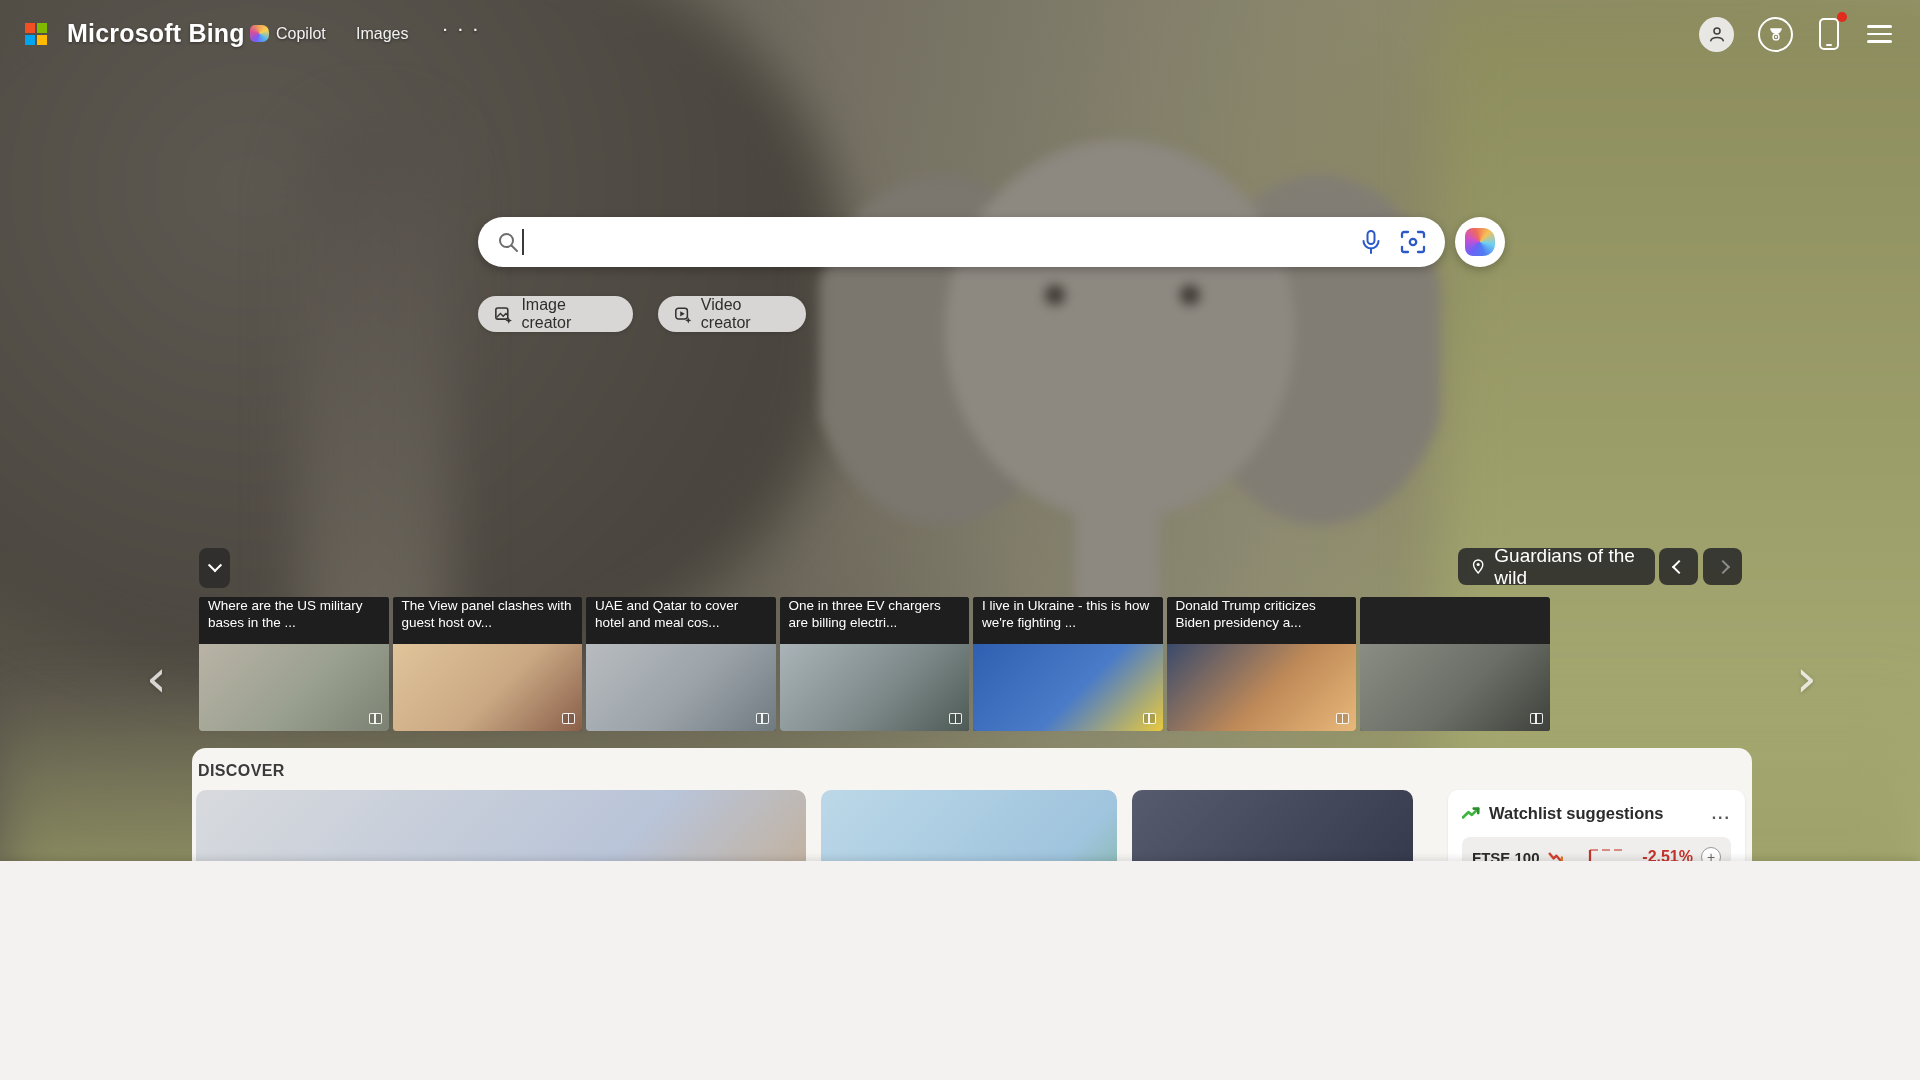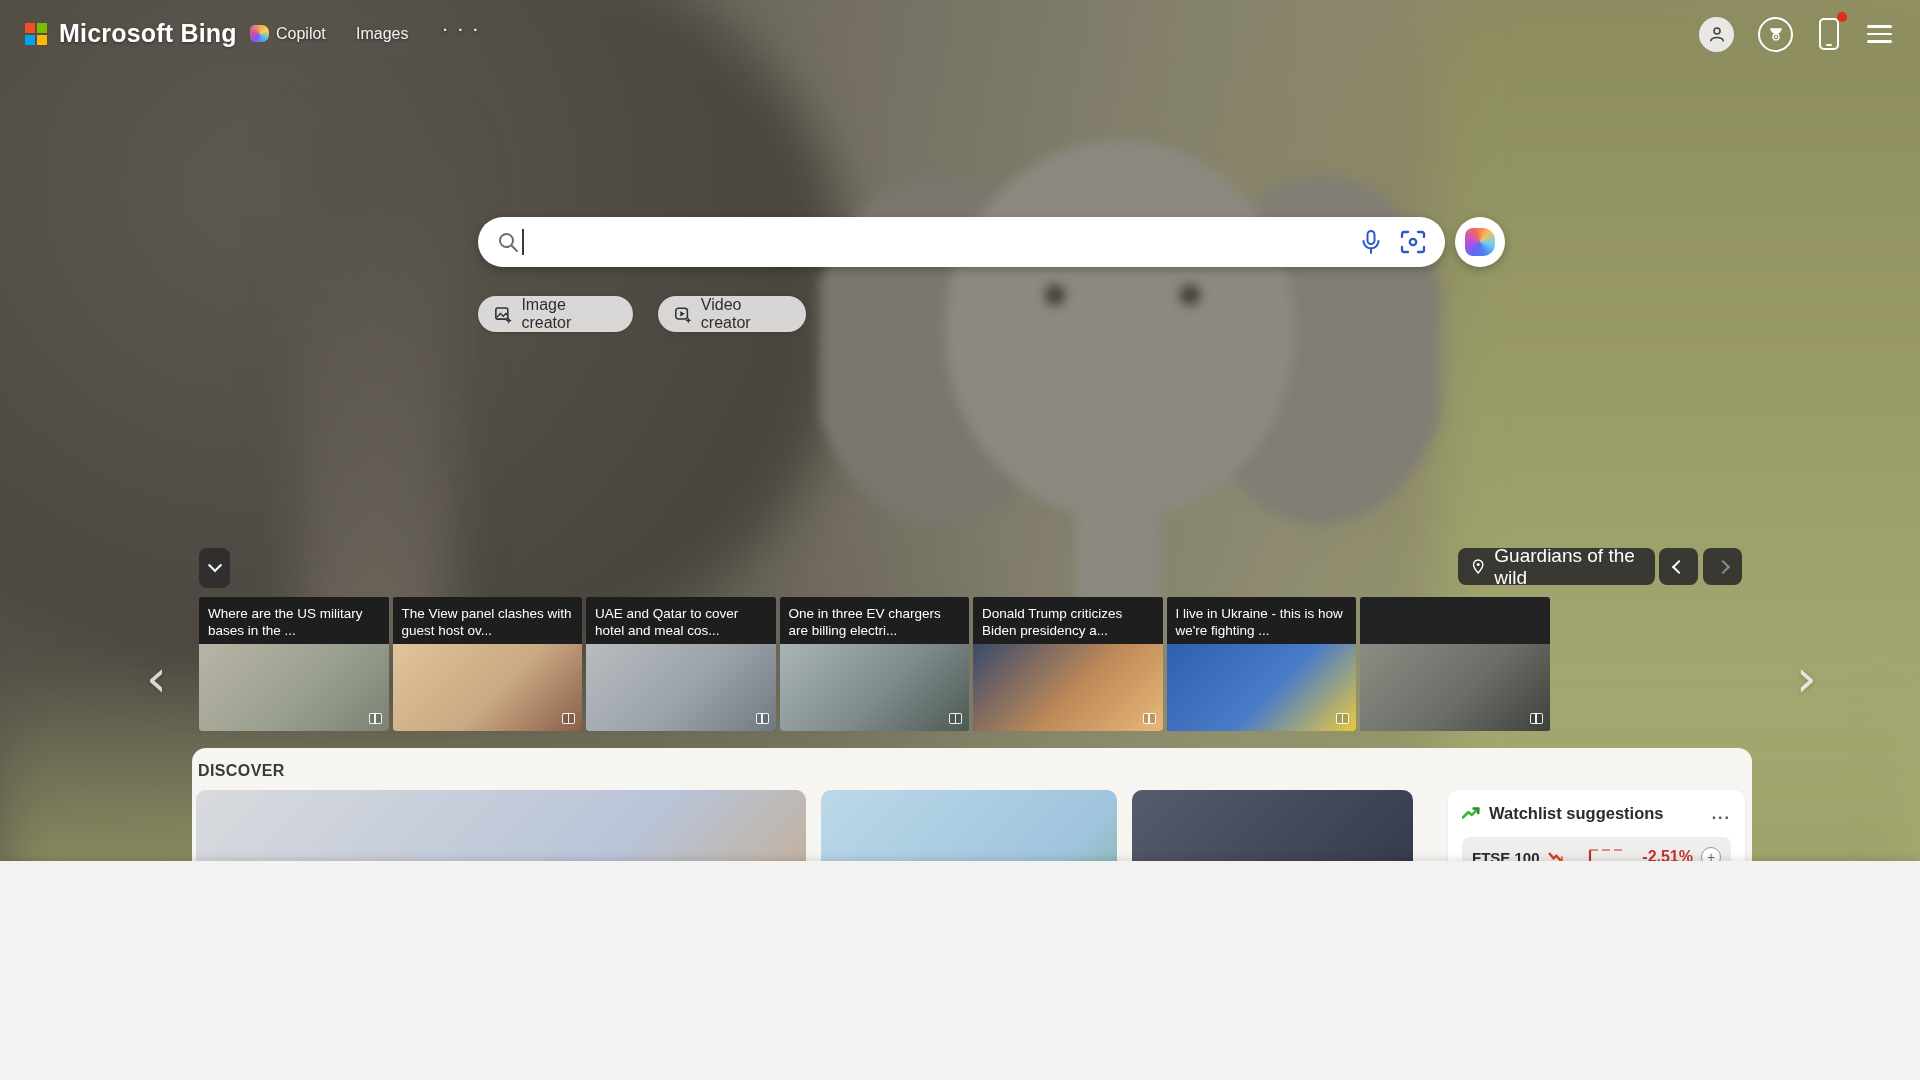--- a/index.html
+++ b/index.html
@@ -19,21 +19,21 @@
   .adult-trunk { left:300px; top:120px; width:150px; height:560px; border-radius:70px;
       background:linear-gradient(#55504a, #6b655b); }
   .grass-right { right:-80px; top:0; width:560px; height:1080px;
       background:linear-gradient(180deg, #8c8c5e, #a2a56e 60%, #b0b478); }
   .grass-bottom { left:0; bottom:140px; width:1920px; height:260px;
       background:linear-gradient(180deg, rgba(148,150,92,0), #9a9d66); }
   .baby { position:absolute; left:820px; top:80px; width:620px; height:600px; filter:blur(6px); }
 
   
   .topbar { position:absolute; left:0; top:0; width:1920px; height:66px; display:flex; align-items:center; }
-  .brand { position:absolute; left:25px; top:19px; display:flex; align-items:center; gap:12px; }
+  .brand { position:absolute; left:25px; top:19px; display:flex; align-items:center; gap:20px; }
   .ms-squares { display:grid; grid-template-columns:10px 10px; grid-template-rows:10px 10px; gap:2px; }
   .ms-squares i { display:block; }
   .brand-text { color:#fff; font-size:25px; font-weight:700; letter-spacing:.2px; text-shadow:0 1px 3px rgba(0,0,0,.4); }
   .nav-link { position:absolute; top:25px; color:#f2f2f2; font-size:16px; text-shadow:0 1px 3px rgba(0,0,0,.5); cursor:pointer; display:flex; gap:7px; }
   .copilot-mini { width:19px; height:17px; border-radius:5px 7px 7px 5px;
       background:conic-gradient(from 210deg, #7a5af5, #d64f9a, #f2a254, #f8d254, #4fb3f2, #7a5af5); }
   .nav-dots { letter-spacing:3px; font-weight:700; font-size:15px; }
   .top-icons { position:absolute; top:16px; right:28px; display:flex; align-items:center; gap:24px; }
   .avatar-circle { width:35px; height:35px; border-radius:50%; background:#e9e7e3; display:flex; align-items:center; justify-content:center; }
   .rewards-circle { width:35px; height:35px; border-radius:50%; border:2px solid #fff; display:flex; align-items:center; justify-content:center; }
@@ -76,21 +76,21 @@
   .mini-nav { position:absolute; top:548px; width:39px; height:37px; border-radius:8px; background:rgba(42,42,42,.88);
       display:flex; align-items:center; justify-content:center; cursor:pointer; }
   .mini-prev { left:1659px; }
   .mini-next { left:1703px; }
   .mini-next .chev { border-color:#8d8d8d; }
 
   
   .cards-row { position:absolute; left:199px; top:597px; display:flex; gap:4px; }
   .news-card { width:189.5px; height:134px; border-radius:3px; overflow:hidden; position:relative; cursor:pointer; background:#222; }
   .news-title { height:47px; background:rgba(30,30,30,.93); color:#fff; font-size:13.5px; line-height:1.28;
-      padding:8px 9px 0 9px; white-space:normal; }
+      padding:0 9px 0 9px; white-space:normal; }
   .news-img { position:absolute; left:0; top:47px; width:100%; height:87px; }
   .read-icon { position:absolute; right:7px; bottom:7px; width:13px; height:11px; border:1.6px solid rgba(255,255,255,.9);
       border-radius:2px; background:rgba(0,0,0,.15); }
   .read-icon::after { content:""; position:absolute; left:4.5px; top:-1px; width:1.6px; height:11px; background:rgba(255,255,255,.9); }
   .big-arrow { position:absolute; top:652px; font-size:52px; color:rgba(255,255,253,.78); cursor:pointer;
       font-family:"DejaVu Sans", sans-serif; line-height:1; text-shadow:0 1px 4px rgba(0,0,0,.2); }
   .big-prev { left:146px; } .big-next { left:1796px; }
 
   
   .discover-panel { position:absolute; left:192px; top:748px; width:1560px; height:332px; background:#f7f5f2; border-radius:14px 14px 0 0; }
@@ -255,27 +255,27 @@
       <div class="news-title">UAE and Qatar to cover hotel and meal cos...</div>
       <div class="news-img" style="background: linear-gradient(135deg, rgb(184, 188, 192) 0%, rgb(154, 162, 168) 55%, rgb(111, 122, 128) 100%);"></div>
       <span class="read-icon"></span>
     </div>
     <div class="news-card">
       <div class="news-title">One in three EV chargers are billing electri...</div>
       <div class="news-img" style="background: linear-gradient(135deg, rgb(170, 180, 184) 0%, rgb(126, 138, 138) 55%, rgb(78, 90, 85) 100%);"></div>
       <span class="read-icon"></span>
     </div>
     <div class="news-card">
+      <div class="news-title">I live in Ukraine - this is how we're fighting ...</div>
+      <div class="news-img" style="background: linear-gradient(135deg, rgb(47, 95, 176) 0%, rgb(74, 123, 200) 55%, rgb(232, 201, 63) 100%);"></div>
+      <span class="read-icon"></span>
+    </div>
+    <div class="news-card">
       <div class="news-title">Donald Trump criticizes Biden presidency a...</div>
       <div class="news-img" style="background: linear-gradient(135deg, rgb(58, 74, 107) 0%, rgb(192, 138, 88) 55%, rgb(232, 184, 122) 100%);"></div>
-      <span class="read-icon"></span>
-    </div>
-    <div class="news-card">
-      <div class="news-title">I live in Ukraine - this is how we're fighting ...</div>
-      <div class="news-img" style="background: linear-gradient(135deg, rgb(47, 95, 176) 0%, rgb(74, 123, 200) 55%, rgb(232, 201, 63) 100%);"></div>
       <span class="read-icon"></span>
     </div>
     <div class="news-card">
       <div class="news-img" style="background: linear-gradient(135deg, rgb(138, 141, 132) 0%, rgb(107, 110, 102) 55%, rgb(63, 66, 60) 100%);"></div>
       <span class="read-icon"></span>
     </div>
   </div>
   <div class="big-arrow big-prev">‹</div>
   <div class="big-arrow big-next">›</div>
 

